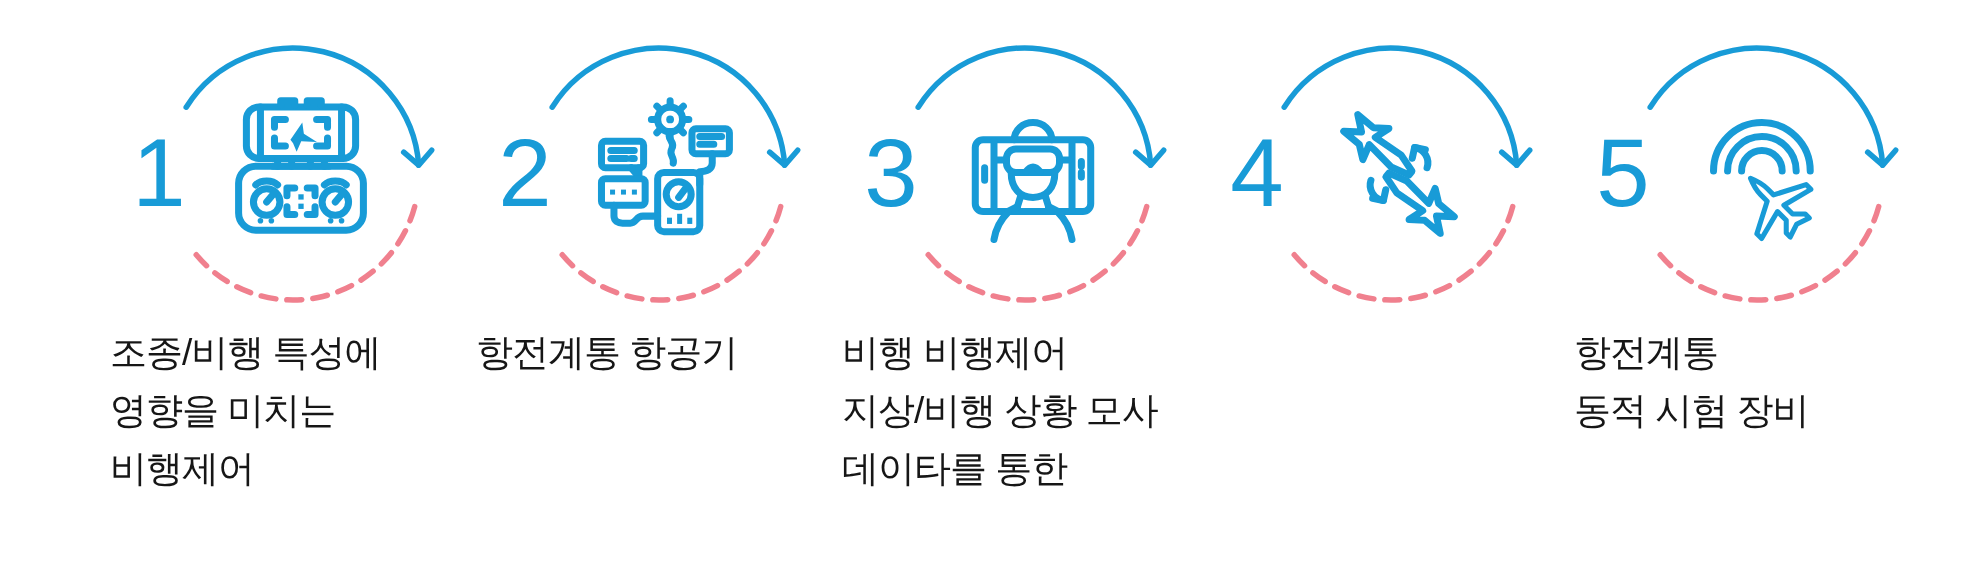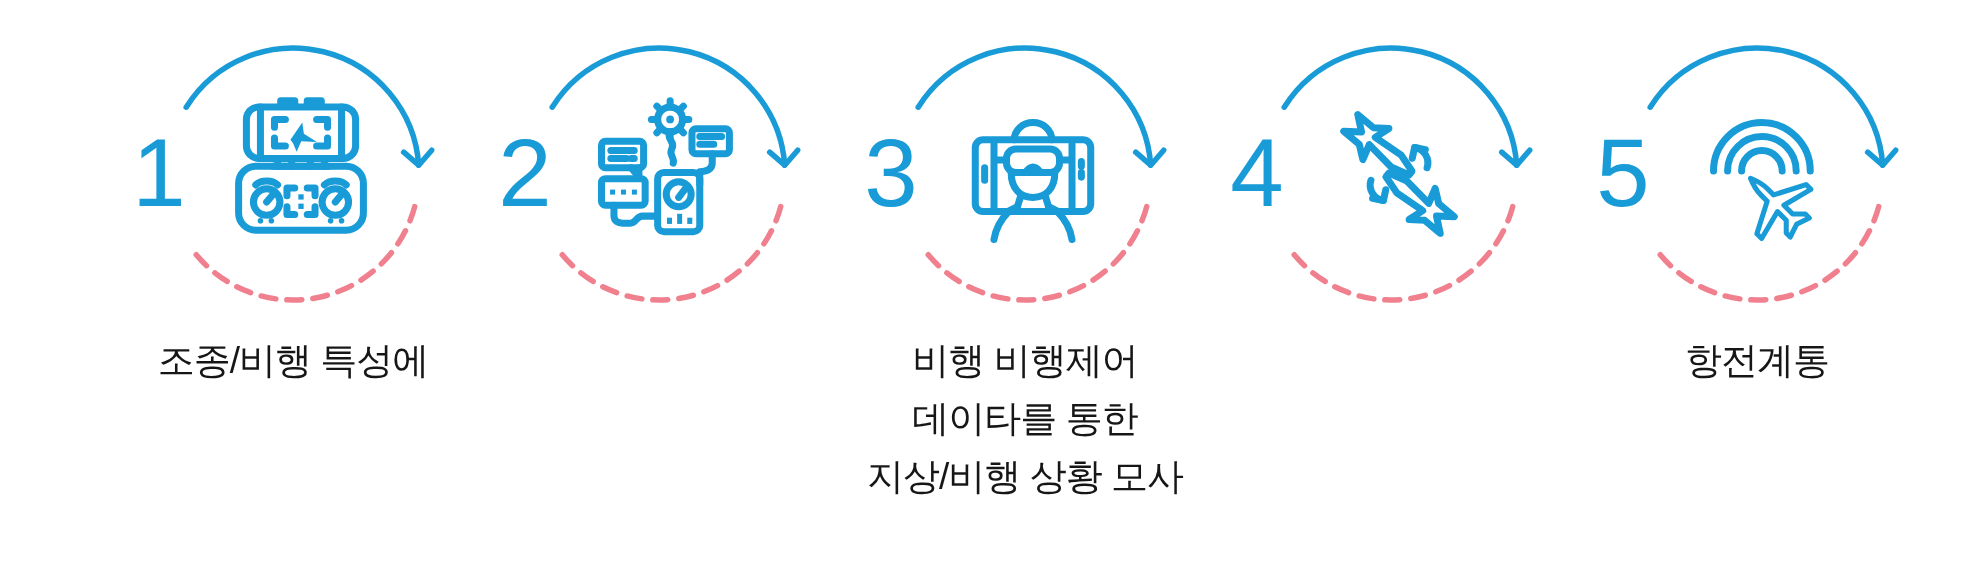--- a/index.html
+++ b/index.html
@@ -9,21 +9,21 @@
   .graphic{position:relative;width:300px;height:300px;margin:0 auto;}
   .arcs{position:absolute;left:0;top:0;width:300px;height:300px;overflow:visible;}
   .arcs .blue{stroke:var(--accent);fill:none;stroke-width:5.5;stroke-linecap:round;stroke-linejoin:round;}
   .arcs .pink{stroke:var(--dash);fill:none;stroke-width:5.5;stroke-linecap:round;stroke-dasharray:15 11;}
   .num{position:absolute;left:-34px;top:105px;width:100px;text-align:center;
        font-size:96px;line-height:1;font-weight:500;color:var(--accent);}
   .icon{position:absolute;left:80px;top:72px;width:156px;height:164px;color:var(--accent);overflow:visible;}
   .icon *{vector-effect:none;}
   .icon .s{fill:none;stroke:currentColor;stroke-width:4.5;stroke-linecap:round;stroke-linejoin:round;}
   .icon .f{fill:currentColor;stroke:none;}
-  .caption{margin-top:12px;text-align:center;color:var(--text);}
+  .caption{margin-top:4px;text-align:left;color:var(--text);}
   .cline{height:58px;line-height:58px;font-size:37px;font-weight:500;letter-spacing:-1px;white-space:nowrap;}
 </style>
 </head>
 <body>
 
 <div class="row">
 
   <div class="item">
     <div class="graphic">
       <svg class="arcs" viewBox="0 0 300 300">
@@ -52,20 +52,22 @@
         <rect class="f" x="48.3" y="63" width="3.4" height="3.4"></rect>
         <rect class="f" x="48.3" y="69" width="3.4" height="3.4"></rect>
         <circle class="f" cx="24" cy="80" r="1.8"></circle>
         <circle class="f" cx="31" cy="80" r="1.8"></circle>
         <circle class="f" cx="69" cy="80" r="1.8"></circle>
         <circle class="f" cx="76" cy="80" r="1.8"></circle>
       </svg>
     </div>
     <div class="caption">
       <div class="cline">조종/비행 특성에</div>
+      <div class="cline">영향을 미치는</div>
+      <div class="cline">비행제어</div>
     </div>
   </div>
 
   <div class="item">
     <div class="graphic">
       <svg class="arcs" viewBox="0 0 300 300">
         <path class="blue" d="M43.2,87.2 A126,126 0 0 1 275.7,145.2"></path>
         <path class="blue" d="M260.7,132.2 L275.7,145.2 L288.7,130.2"></path>
         <path class="pink" d="M271.7,186.6 A126,126 0 0 1 50.7,231.6"></path>
       </svg>
@@ -88,20 +90,21 @@
         <line class="s" x1="57.5" y1="65" x2="62" y2="59"></line>
         <rect class="f" x="50" y="78" width="3.2" height="4"></rect>
         <rect class="f" x="56.5" y="75.5" width="3.2" height="6.5"></rect>
         <rect class="f" x="63" y="78" width="3.2" height="4"></rect>
         <path class="s" d="M52,23 c-3,5 4,6 1,11 c-2,4 2,5 1,9"></path>
         <path class="s" d="M16,70 v7 c0,3 2.5,4.5 5.5,4.5 h5 c4,0 3.5,-4.5 8,-4.5 h9.5"></path>
         <path class="s" d="M79,37 v6 c0,4 -3.5,5.5 -8,5.5 v8"></path>
       </svg>
     </div>
     <div class="caption">
+      <div class="cline">항전계통 항공기</div>
     </div>
   </div>
 
   <div class="item">
     <div class="graphic">
       <svg class="arcs" viewBox="0 0 300 300">
         <path class="blue" d="M43.2,87.2 A126,126 0 0 1 275.7,145.2"></path>
         <path class="blue" d="M260.7,132.2 L275.7,145.2 L288.7,130.2"></path>
         <path class="pink" d="M271.7,186.6 A126,126 0 0 1 50.7,231.6"></path>
       </svg>
@@ -117,22 +120,22 @@
         <path class="s" d="M33,41 h-6 M67,41 h6"></path>
         <path class="s" d="M36,49 c0,10 5.5,16 14,16 c8.5,0 14,-6 14,-16"></path>
         <path class="s" d="M42,64.5 l-2,6.5 M58,64.5 l2,6.5"></path>
         <path class="s" d="M40,71 c-3,1.5 -5,2.5 -6,3 M60,71 c3,1.5 5,2.5 6,3"></path>
         <path class="s" d="M34,74.5 c-5,5 -8,11 -9,17.5"></path>
         <path class="s" d="M66,74.5 c5,5 8,11 9,17.5"></path>
       </svg>
     </div>
     <div class="caption">
       <div class="cline">비행 비행제어</div>
+      <div class="cline">지상/비행 상황 모사</div>
       <div class="cline">데이타를 통한</div>
-      <div class="cline">지상/비행 상황 모사</div>
     </div>
   </div>
 
   <div class="item">
     <div class="graphic">
       <svg class="arcs" viewBox="0 0 300 300">
         <path class="blue" d="M43.2,87.2 A126,126 0 0 1 275.7,145.2"></path>
         <path class="blue" d="M260.7,132.2 L275.7,145.2 L288.7,130.2"></path>
         <path class="pink" d="M271.7,186.6 A126,126 0 0 1 50.7,231.6"></path>
       </svg>
@@ -158,16 +161,17 @@
       <div class="num">5</div>
       <svg class="icon" viewBox="0 0 100 100">
         <path class="s" d="M17,48 A31,31 0 0 1 79,48"></path>
         <path class="s" d="M26,48 A22,22 0 0 1 70,48"></path>
         <path class="s" d="M35,48 A13,13 0 0 1 61,48"></path>
         <path class="s" d="M0,-32 C3,-25 4,-21 4,-15 L4,-7 L31,7 L31,13 L4,6 L4,17 L12,25 L12,30 L0,26 L-12,30 L-12,25 L-4,17 L-4,6 L-31,13 L-31,7 L-4,-7 L-4,-15 C-4,-21 -3,-25 0,-32 Z" transform="translate(57,69) rotate(-45) scale(0.72)"></path>
       </svg>
     </div>
     <div class="caption">
       <div class="cline">항전계통</div>
+      <div class="cline">동적 시험 장비</div>
     </div>
   </div>
 
 </div>
 
 </body></html>

